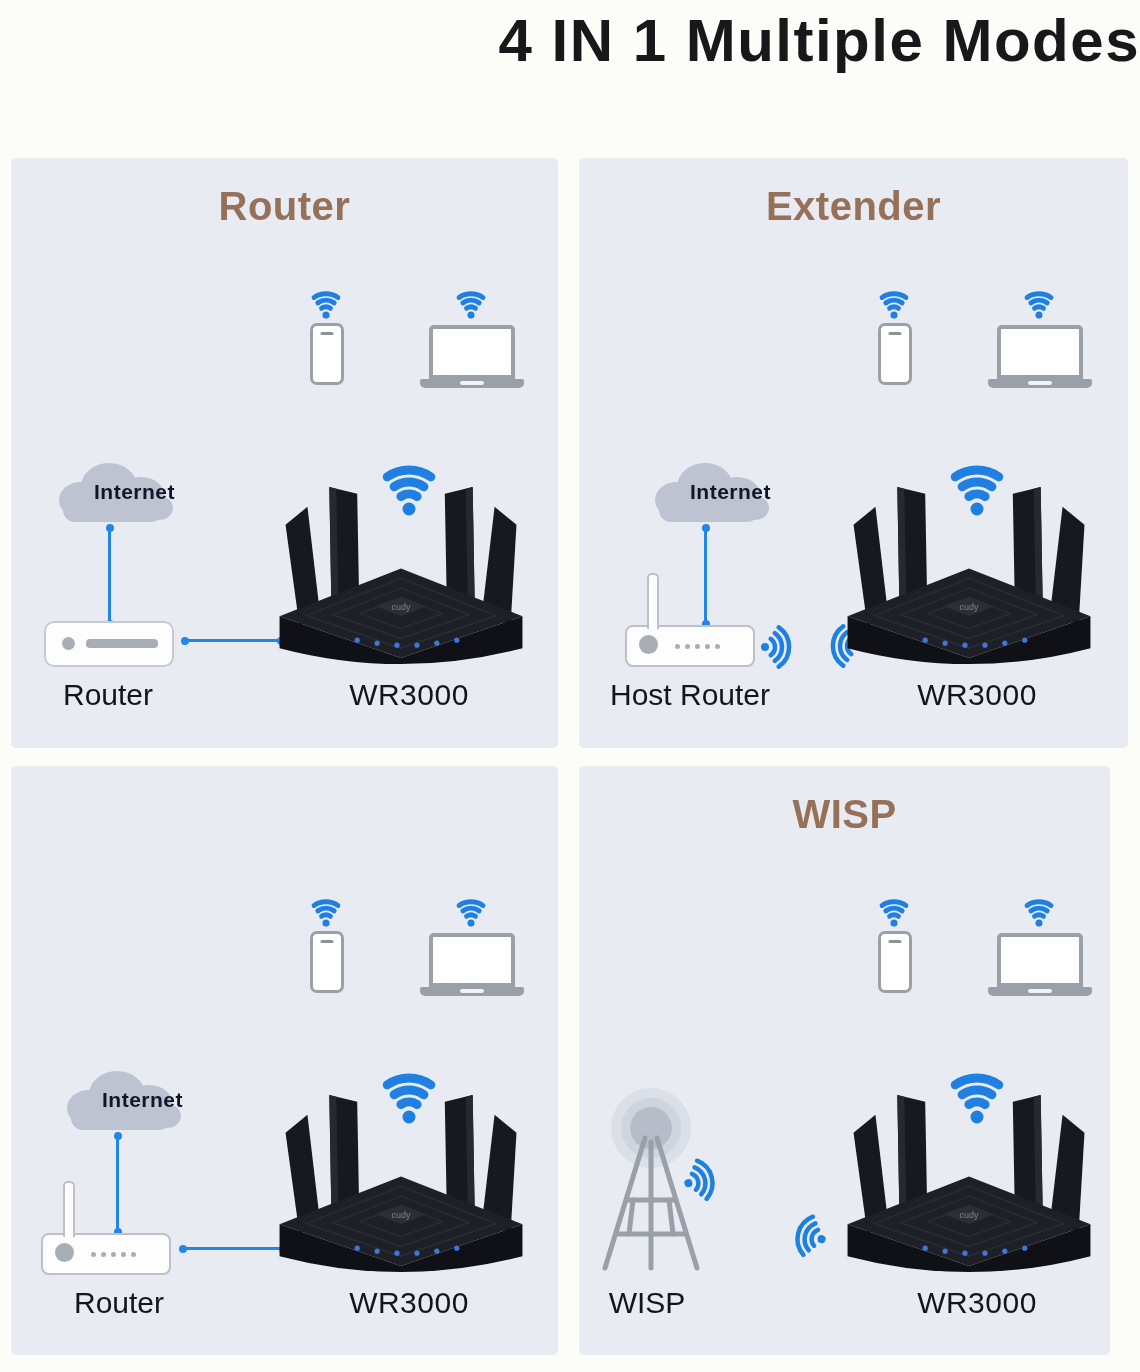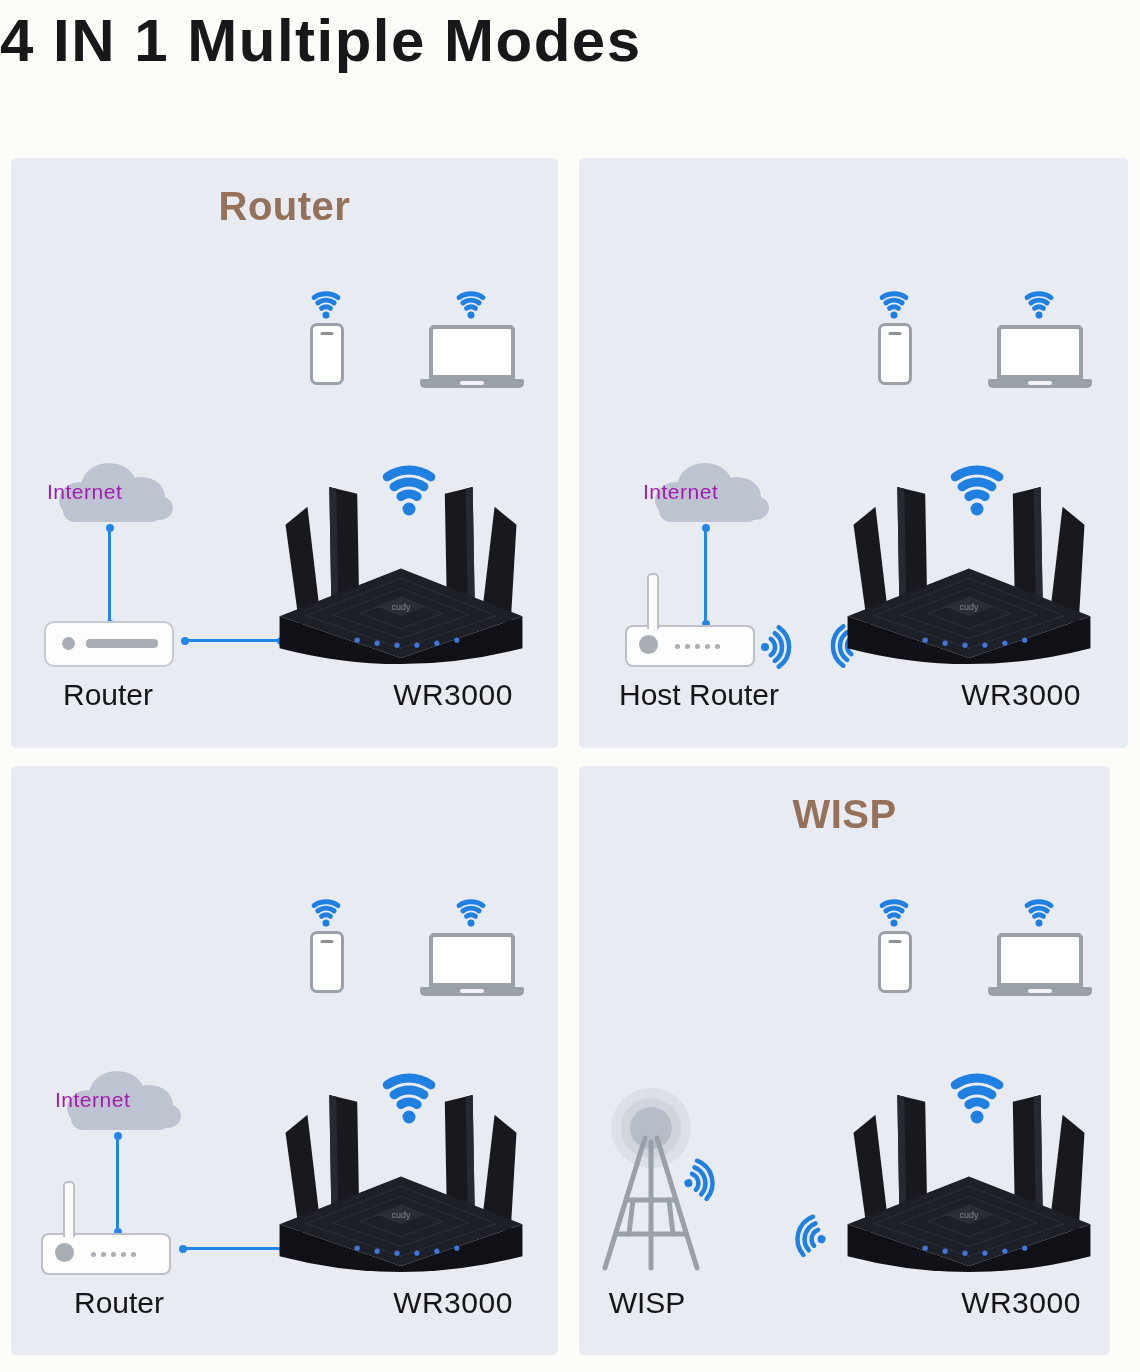--- a/index.html
+++ b/index.html
@@ -6,21 +6,21 @@
   body{
     width:1140px;height:1372px;
     background:#fcfcf8;
     font-family:"Liberation Sans", sans-serif;
     -webkit-font-smoothing:antialiased;
   }
   .page{position:relative;width:1140px;height:1372px;overflow:hidden;}
 
   .main-title{
     position:absolute;top:6px;left:0;width:100%;
-    text-align:left;font-size:60px;font-weight:800;
+    text-align:right;font-size:60px;font-weight:800;
     letter-spacing:1.5px;color:#17181a;
   }
 
   .panel{position:absolute;background:#e8ebf2;border-radius:5px;}
   #panel-router       {left:11px; top:158px; width:547px; height:590px;}
   #panel-extender     {left:579px;top:158px; width:549px; height:590px;}
   #panel-access-point {left:11px; top:766px; width:547px; height:589px;}
   #panel-wisp         {left:579px;top:766px; width:531px; height:589px;}
 
   .panel-title{
@@ -52,22 +52,22 @@
     border-radius:2px 2px 5px 5px;
   }
   .laptop-notch{
     position:absolute;left:50%;top:2px;transform:translateX(-50%);
     width:24px;height:4px;background:#f2f3f6;border-radius:2px;
   }
 
   
   .cloud{width:128px;height:72px;}
   .cloud-label{
-    position:absolute;top:24px;left:0;width:100%;text-align:left;
-    font-size:21px;font-weight:400;color:#a21caf;letter-spacing:0.5px;
+    position:absolute;top:24px;left:0;width:100%;text-align:right;
+    font-size:21px;font-weight:700;color:#0f172a;letter-spacing:0.5px;
   }
 
   
   .v-line{width:3px;background:#2186e8;}
   .h-line{height:3px;background:#2186e8;}
   .connector-dot{
     position:absolute;width:8px;height:8px;border-radius:50%;background:#2186e8;
   }
   .v-line .dot-a{left:-2.5px;top:-4px;}
   .v-line .dot-b{left:-2.5px;bottom:-4px;}
@@ -97,21 +97,20 @@
 
   
   .dev-label{
     top:520px;transform:translateX(-50%);
     font-size:30px;color:#141518;font-weight:500;white-space:nowrap;
   }
   .wr-label{
     top:520px;transform:translateX(-50%);
     font-size:30px;color:#141518;font-weight:400;white-space:nowrap;
     letter-spacing:0.5px;
-    margin-left:44px;
   }
 
   
   .burst{width:36px;height:44px;}
   .burst-mir{transform:scaleX(-1);}
   .burst-tilt-out{transform:rotate(-14deg);}
   .burst-tilt-in{transform:rotate(14deg) scaleX(-1);}
 
   
   .tower{left:16px;top:316px;width:112px;height:192px;}
@@ -249,20 +248,21 @@
       </svg>
     <svg class="abs wr3000" viewBox="0 0 256 220">
         <use href="#sym-wr3000"></use>
       </svg>
 
     <div class="abs dev-label" style="left:97px;">Router</div>
     <div class="abs wr-label" style="left:398px;">WR3000</div>
   </div>
 
   <div class="panel" id="panel-extender">
+    <div class="panel-title">Extender</div>
 
     <svg class="abs phone-wifi" viewBox="0 0 84 64">
         <use href="#sym-wifi"></use>
       </svg>
     <div class="abs phone">
       <div class="phone-speaker"></div>
     </div>
     <svg class="abs laptop-wifi" viewBox="0 0 84 64">
         <use href="#sym-wifi"></use>
       </svg>
@@ -304,21 +304,21 @@
         <use href="#sym-burst"></use>
       </svg>
 
     <svg class="abs big-wifi" viewBox="0 0 84 64">
         <use href="#sym-wifi"></use>
       </svg>
     <svg class="abs wr3000" viewBox="0 0 256 220">
         <use href="#sym-wr3000"></use>
       </svg>
 
-    <div class="abs dev-label" style="left:120px;">Host Router</div>
+    <div class="abs dev-label" style="left:111px;">Host Router</div>
     <div class="abs wr-label" style="left:398px;">WR3000</div>
   </div>
 
   <div class="panel" id="panel-access-point">
 
     <svg class="abs phone-wifi" viewBox="0 0 84 64">
         <use href="#sym-wifi"></use>
       </svg>
     <div class="abs phone">
       <div class="phone-speaker"></div>

